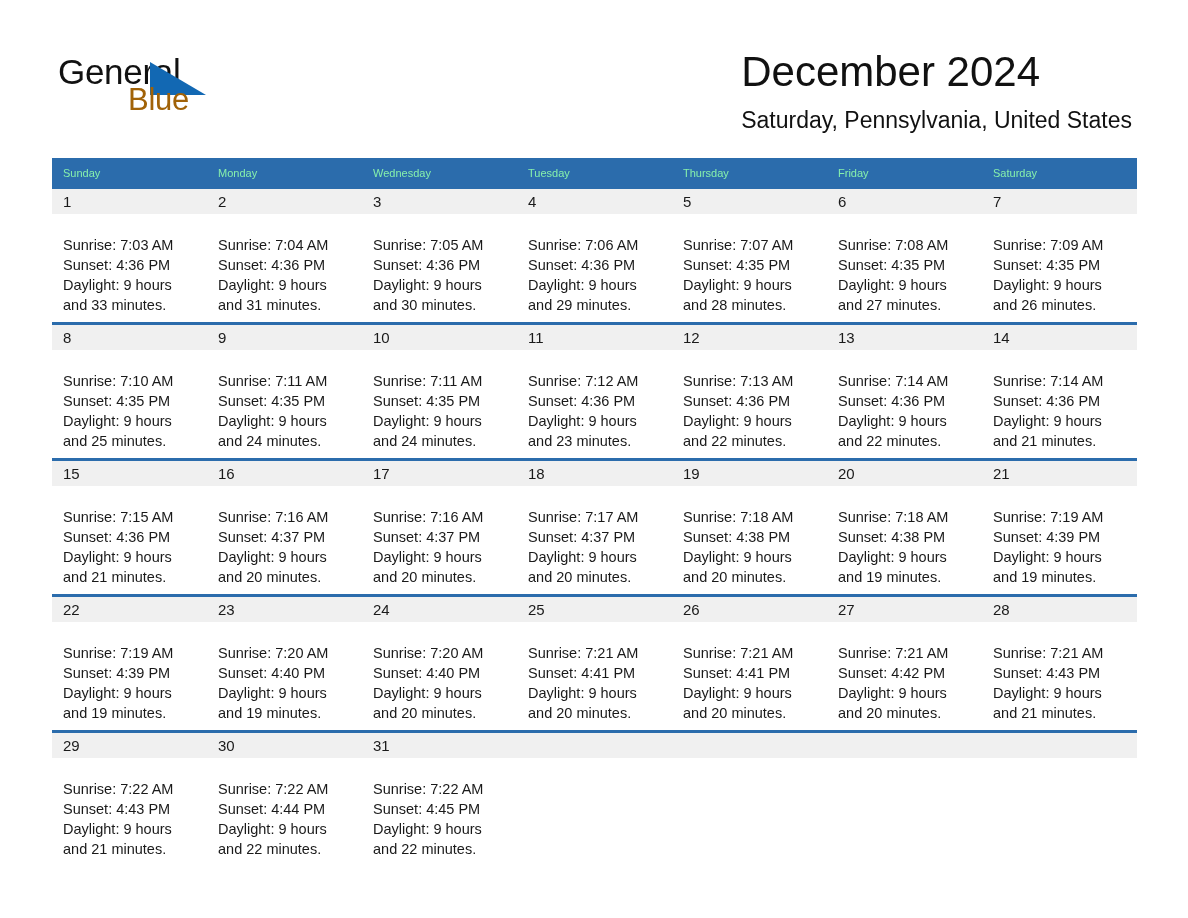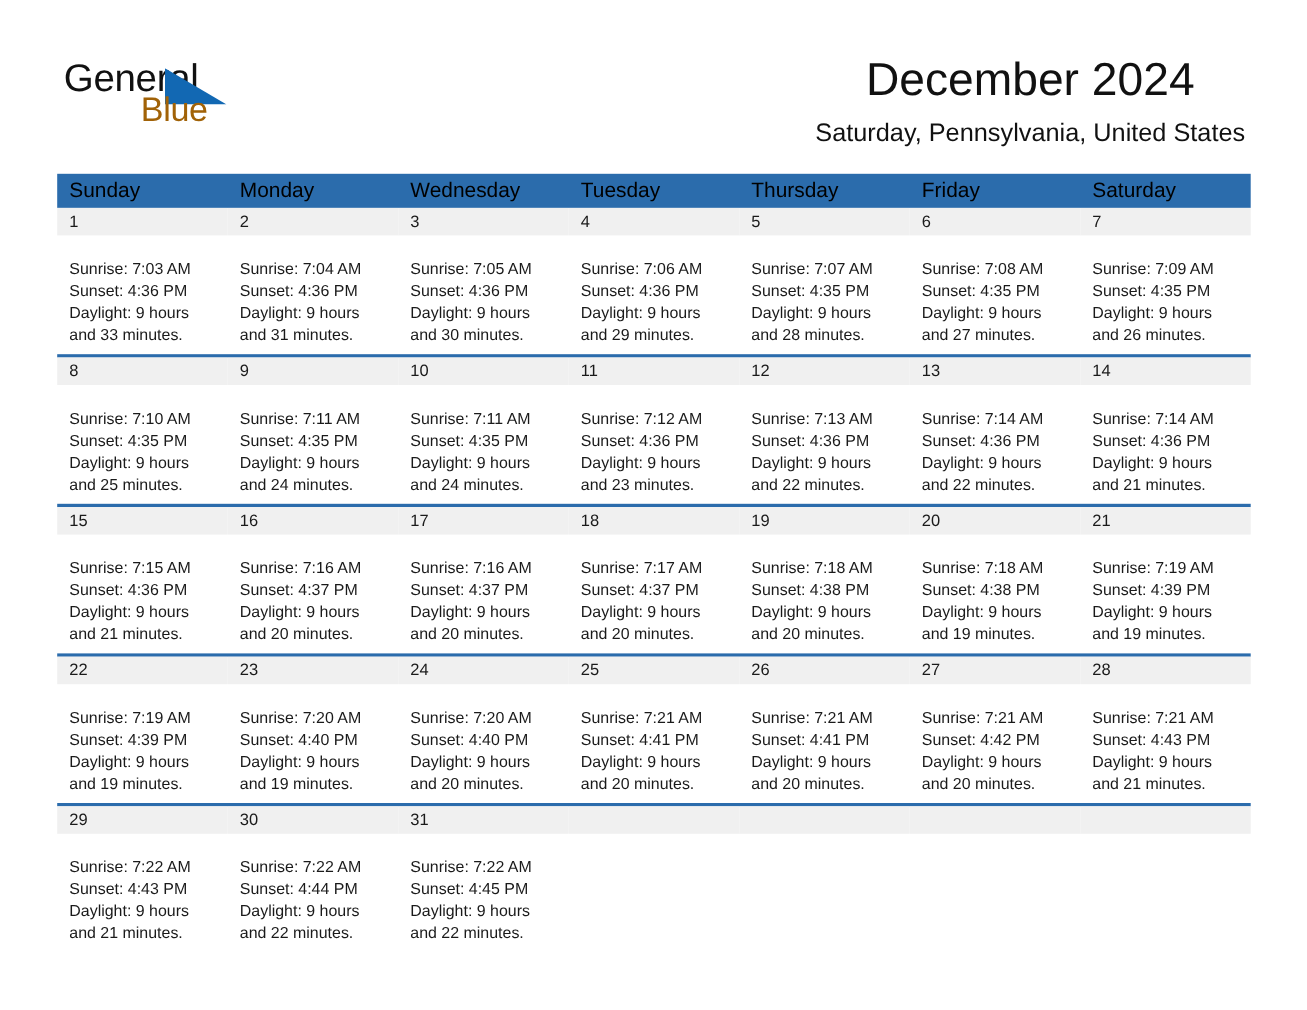--- a/index.html
+++ b/index.html
@@ -52,21 +52,21 @@
     left: 70px;
     top: 30px;
     font-size: 31px;
     color: #a16207;
     letter-spacing: -0.3px;
   }
   .title-block {
     position: absolute;
     right: 56px;
     top: 46px;
-    text-align: center;
+    text-align: left;
   }
   .cal-title {
     font-size: 42px;
     font-weight: normal;
     color: #111111;
     line-height: 52px;
     white-space: nowrap;
   }
   .cal-sub {
     font-size: 23px;
@@ -84,22 +84,22 @@
     top: 158px;
     width: 1085px;
   }
   .week-head {
     display: flex;
     background: #2b6cac;
     height: 31px;
   }
   .week-head .dow {
     flex: 1 1 0;
-    color: #000000;
-    font-size: 19px;
+    color: #86efac;
+    font-size: 11px;
     line-height: 31px;
     padding-left: 11px;
     box-sizing: border-box;
     white-space: nowrap;
   }
   .week {
     margin-top: 7px;
     border-top: 3px solid #2b6cac;
   }
   .week.first { margin-top: 0; border-top: none; }

